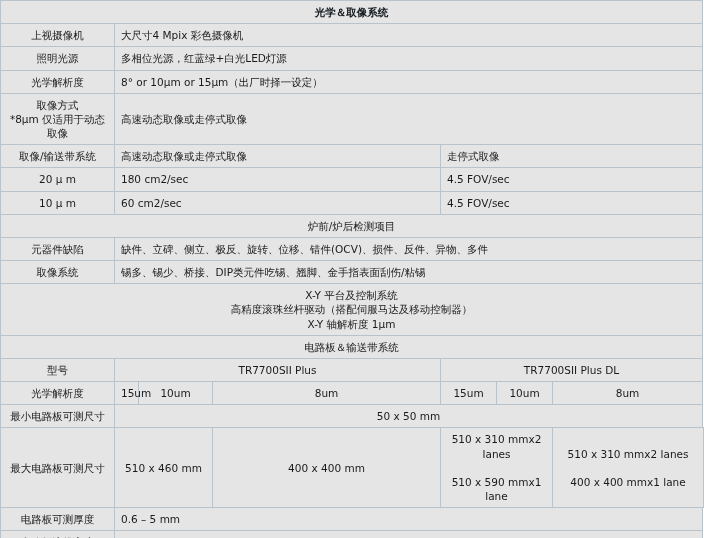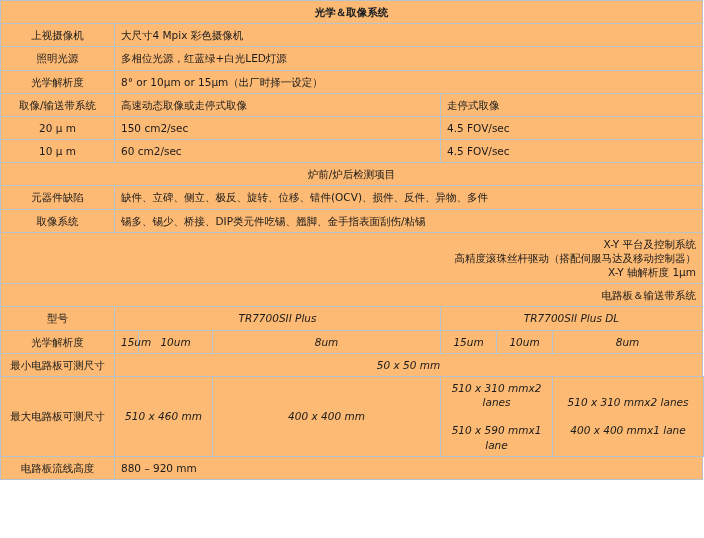--- a/index.html
+++ b/index.html
@@ -19,49 +19,48 @@
     border-collapse: collapse;
     width: 704px;
     table-layout: fixed;
   }
   table.spec td {
     border: 1px solid #b9c3cc;
     padding: 4px 6px;
     vertical-align: middle;
     line-height: 1.35;
     font-size: 10.5px;
-    background: #fdba74;
+    background: #e5e5e5;
   }
   td.title {
     background: #e4edf4;
     text-align: center;
     font-weight: bold;
     font-size: 11.5px;
     padding: 6px 4px;
     color: #12181e;
   }
   td.section {
     background: #e9eff5;
     text-align: center;
     font-weight: normal;
     padding: 4px 4px;
     margin-left: 8px;
   }
   td.section-left {
     background: #e9eff5;
-    text-align: right;
+    text-align: center;
     padding: 5px 6px;
   }
   td.lbl {
     background: #ffffff;
     text-align: center;
   }
   td.center {
     text-align: center;
-    font-style: italic;
   }
   .multi {
     white-space: pre-line;
   }
 </style>
 </head>
 <body>
 
 <table class="spec">
   <colgroup>
@@ -85,29 +84,34 @@
     <td colspan="7">大尺寸4 Mpix 彩色摄像机</td>
   </tr>
   <tr>
     <td class="lbl">照明光源</td>
     <td colspan="7">多相位光源，红蓝绿+白光LED灯源</td>
   </tr>
   <tr>
     <td class="lbl">光学解析度</td>
     <td colspan="7">8° or 10µm or 15µm（出厂时择一设定）</td>
   </tr>
+  <tr>
+    <td class="lbl multi">取像方式
+*8µm 仅适用于动态取像</td>
+    <td colspan="7">高速动态取像或走停式取像</td>
+  </tr>
 
   <tr>
     <td class="lbl">取像/输送带系统</td>
     <td colspan="4">高速动态取像或走停式取像</td>
     <td colspan="3">走停式取像</td>
   </tr>
   <tr>
     <td class="lbl">20 µ m</td>
-    <td colspan="4">150 cm2/sec</td>
+    <td colspan="4">180 cm2/sec</td>
     <td colspan="3">4.5  FOV/sec</td>
   </tr>
   <tr>
     <td class="lbl">10 µ m</td>
     <td colspan="4">60 cm2/sec</td>
     <td colspan="3">4.5  FOV/sec</td>
   </tr>
 
   <tr>
     <td class="section" colspan="8">炉前/炉后检测项目</td>
@@ -158,18 +162,22 @@
     <td class="center" colspan="2">400 x 400 mm</td>
     <td class="center multi" colspan="2">510 x  310 mmx2 lanes
 
 510 x  590 mmx1 lane</td>
     <td class="center multi" colspan="2">510 x  310 mmx2 lanes
 
 400 x 400 mmx1 lane</td>
   </tr>
 
   <tr>
+    <td class="lbl">电路板可测厚度</td>
+    <td colspan="7">0.6 – 5 mm</td>
+  </tr>
+  <tr>
     <td class="lbl">电路板流线高度</td>
     <td colspan="7">880 – 920 mm</td>
   </tr>
 
 </tbody>
   </table>
 
 </body></html>

